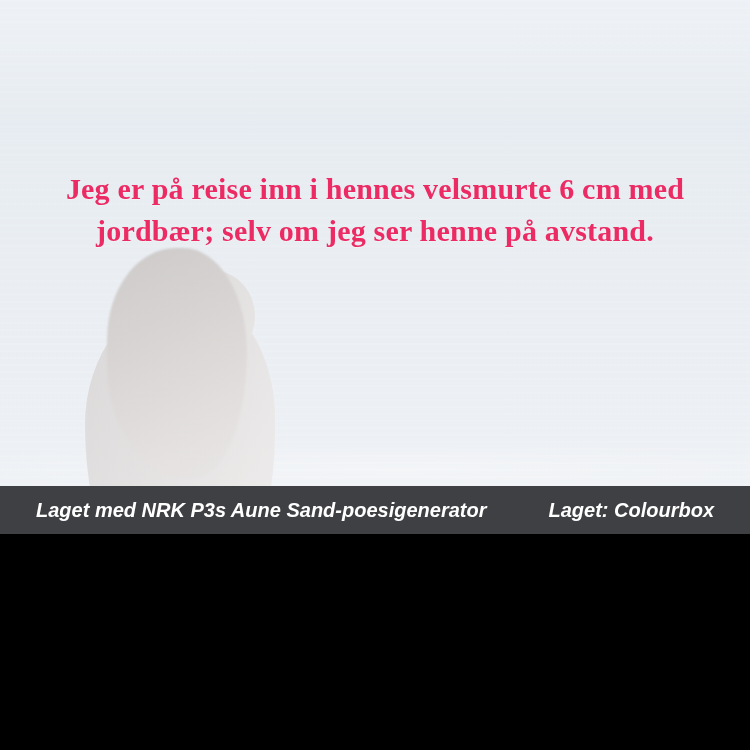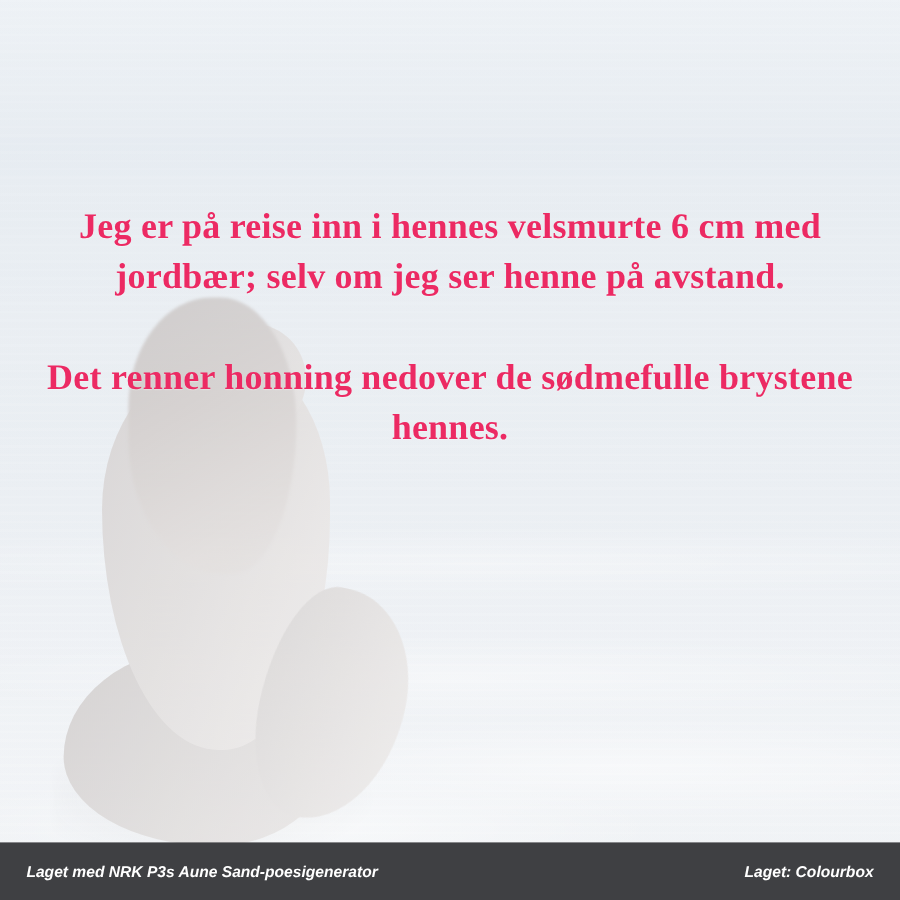--- a/index.html
+++ b/index.html
@@ -3,21 +3,21 @@
 <meta charset="utf-8">
 <style>
   html, body {
     margin: 0;
     padding: 0;
     background: #000;
   }
   .canvas {
     position: relative;
     width: 750px;
-    height: 750px;
+    height: 534px;
     overflow: hidden;
     background: #0f172a;
     font-family: "Liberation Serif", serif;
   }
 
   
   .photo {
     position: absolute;
     inset: 0;
     background:
@@ -160,27 +160,27 @@
   .credit-bar {
     position: absolute;
     left: 0;
     right: 0;
     bottom: 0;
     height: 48px;
     background: #3f4043;
     display: flex;
     align-items: center;
     justify-content: space-between;
-    padding: 0 22px;
+    padding: 0 36px;
     box-sizing: border-box;
     color: #ffffff;
     font-family: "Liberation Sans", sans-serif;
     font-style: italic;
     font-weight: bold;
-    font-size: 13px;
+    font-size: 20px;
   }
   .credit-left { white-space: nowrap; }
   .credit-right { white-space: nowrap; }
 </style>
 </head>
 <body>
 
 <div class="canvas">
 
   <div class="photo">
@@ -194,21 +194,20 @@
     <div class="fig-torso"></div>
     <div class="fig-arm"></div>
     <div class="fig-head"></div>
     <div class="fig-hair"></div>
   </div>
 
   <div class="wash"></div>
 
   <div class="poem">
     <p class="stanza">Jeg er på reise inn i hennes velsmurte 6 cm med jordbær; selv om jeg ser henne på avstand.</p>
-    <p class="stanza">Det renner honning nedover de sødmefulle brystene hennes.</p>
   </div>
 
   <div class="credit-bar">
     <span class="credit-left">Laget med NRK P3s Aune Sand-poesigenerator</span>
     <span class="credit-right">Laget: Colourbox</span>
   </div>
 
 </div>
 
 </body></html>

